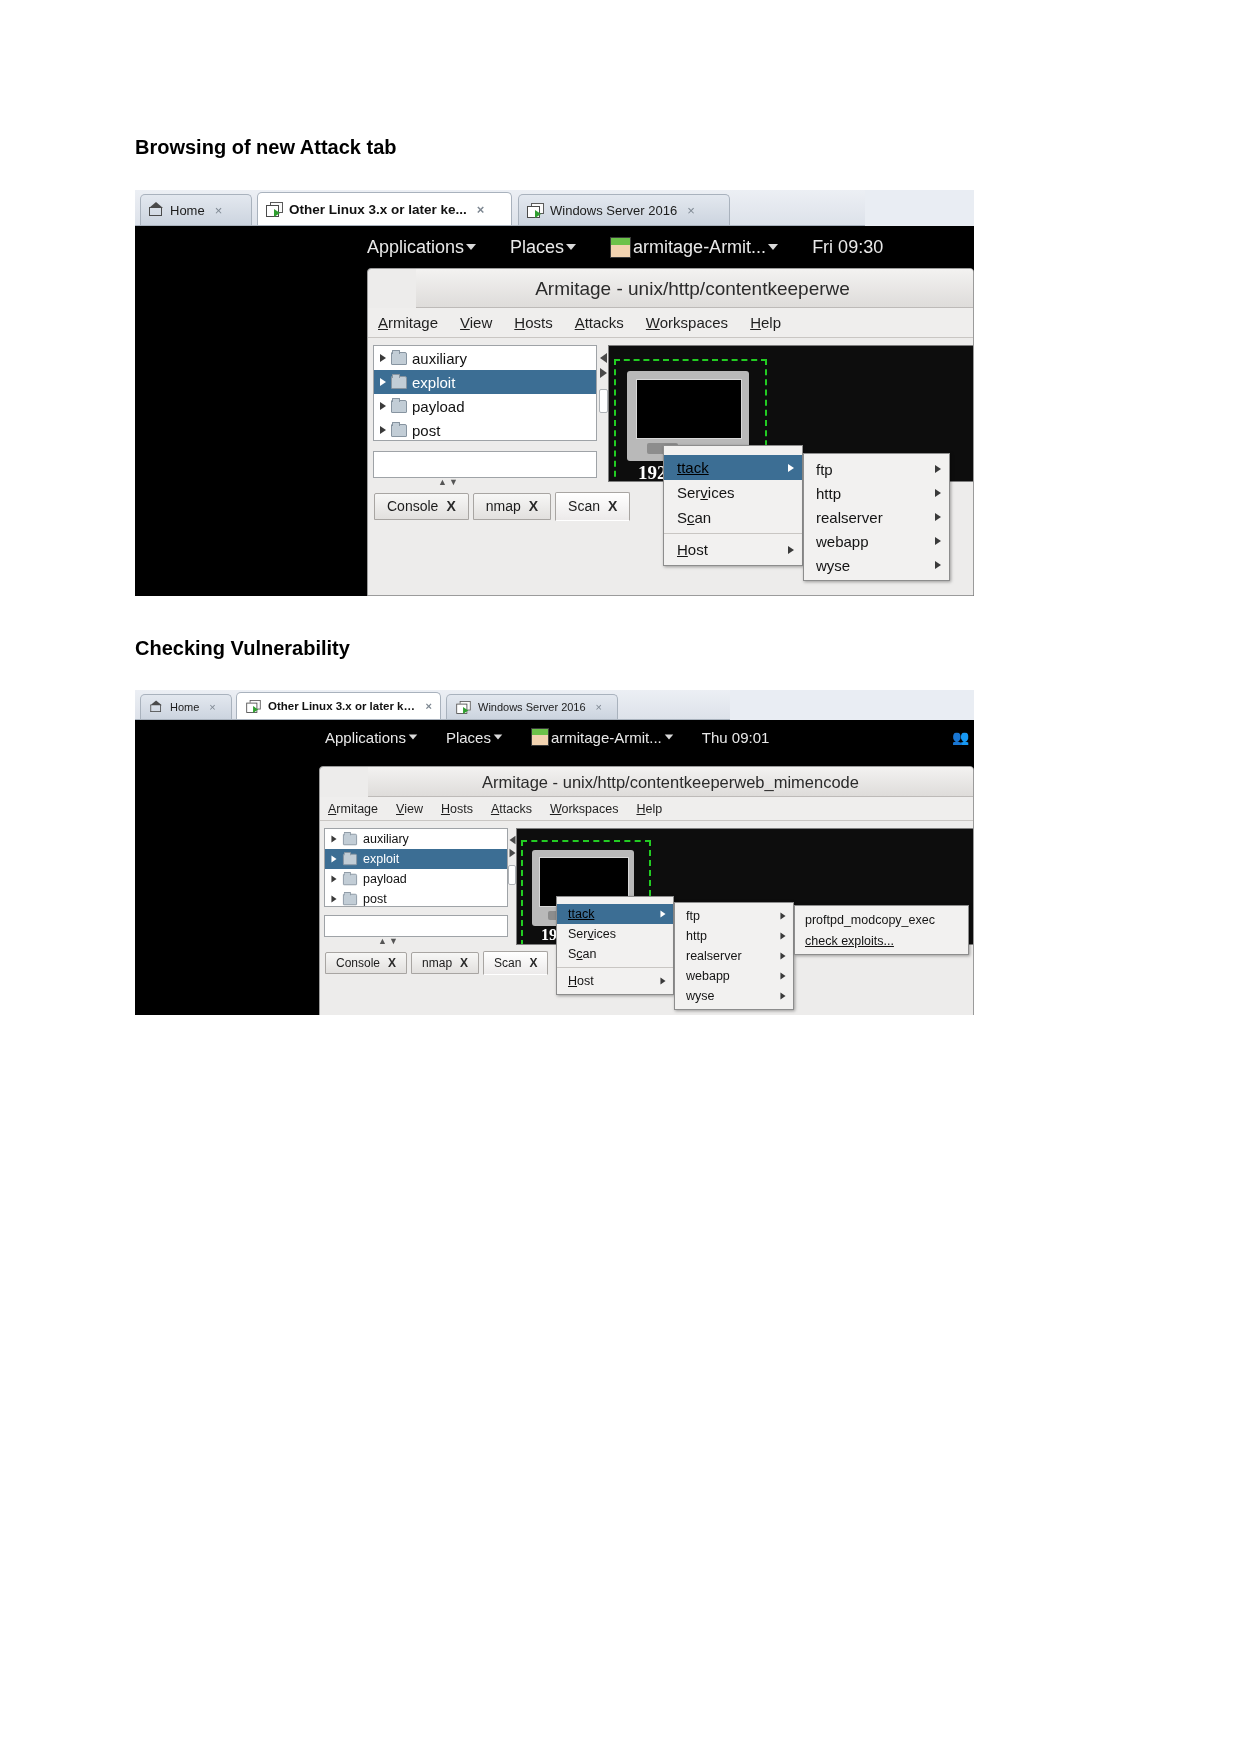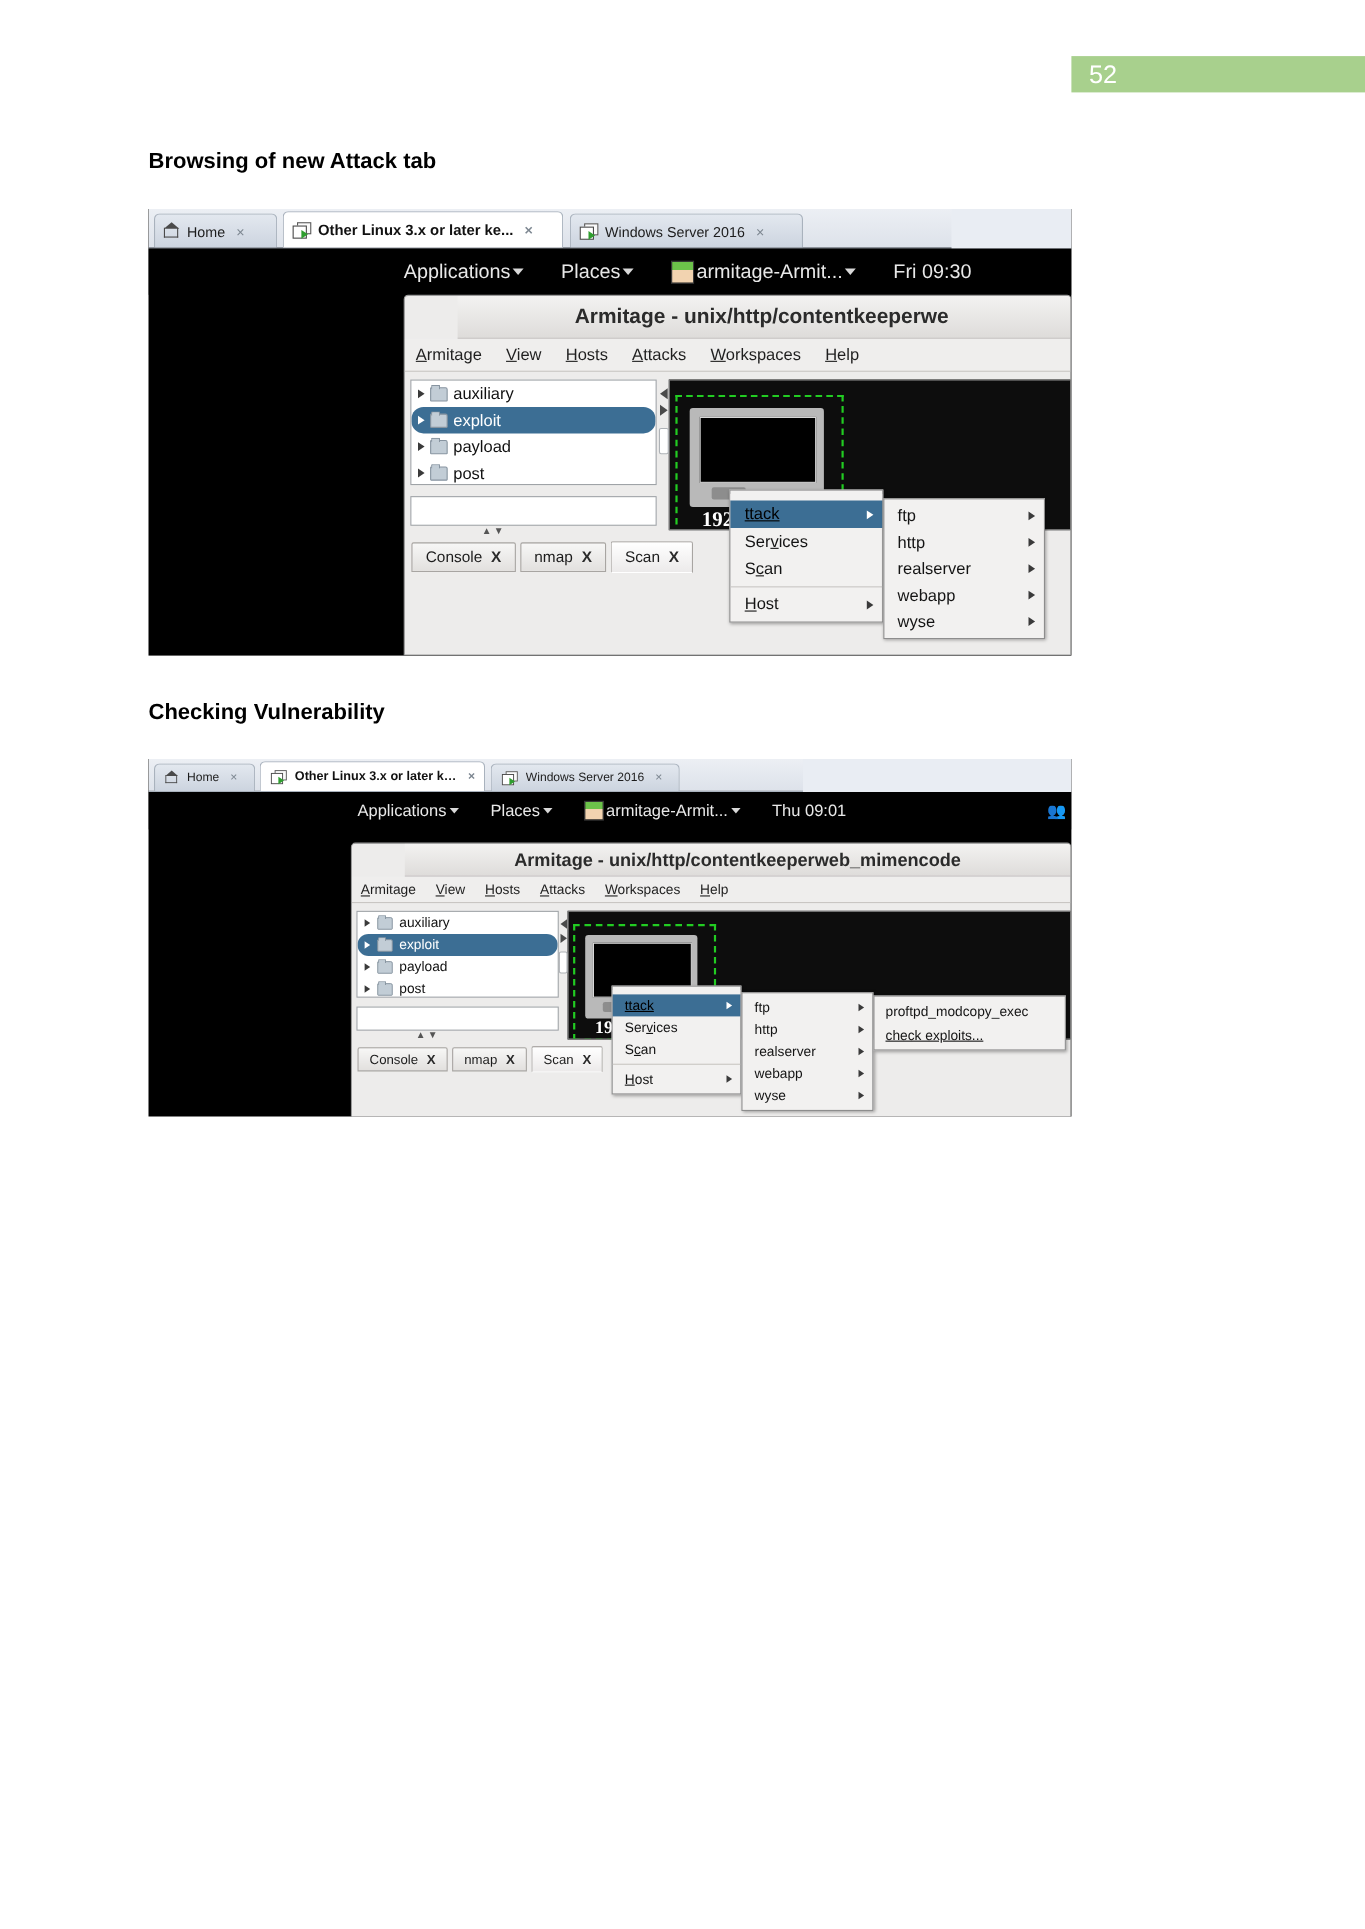--- a/index.html
+++ b/index.html
@@ -179,21 +179,21 @@
     background: #edeceb;
     border: 1px solid #9b9b9b;
     border-radius: 4px 4px 0 0;
     box-sizing: border-box;
     overflow: hidden;
   }
   .armitage-titlebar {
     background: linear-gradient(#f3f2f1, #dedcda);
     border-bottom: 1px solid #bdbab8;
     text-align: center;
-    font-weight: bold;
+    font-weight: normal;
     color: #2b2b2b;
     white-space: nowrap;
     overflow: hidden;
     box-sizing: border-box;
     margin-left: 48px;
   }
   .armitage-menubar {
     background: #efeeed;
     border-bottom: 1px solid #c9c6c3;
     display: flex;
@@ -212,21 +212,21 @@
     box-sizing: border-box;
     overflow: hidden;
   }
   .tree-row {
     display: flex; align-items: center; gap: 5px;
     box-sizing: border-box;
     padding-left: 6px;
     color: #111;
     white-space: nowrap;
   }
-  .tree-row.selected { background: #3c6e94; color: #ffffff; border-radius: 11px; }
+  .tree-row.selected { background: #3c6e94; color: #ffffff; }
   .tri-right {
     width: 0; height: 0;
     border-top: 4px solid transparent;
     border-bottom: 4px solid transparent;
     border-left: 6px solid #3a3a3a;
     flex: none;
   }
   .tree-row.selected .tri-right { border-left-color: #ffffff; }
   .folder-ico {
     width: 14px; height: 11px;
@@ -382,23 +382,20 @@
 
   .vm-right-fill {
     position: absolute;
     background: #e9edf3;
   }
 </style>
 </head>
 <body>
 
 <div class="page-header">
-  <div class="page-number-badge">
-    <span>52</span>
-  </div>
 </div>
 
 <div class="section-heading" id="heading-browsing">Browsing of new Attack tab</div>
 
 <div class="screenshot" id="shot-1">
 
   <div class="vm-tabstrip" style="height:36px; padding:0 0 0 2px;">
     <div class="vm-tab" style="height:31px; width:112px; margin-left:3px;">
       <span class="icon-home"></span>
       <span class="tab-label" style="font-size:13px;">Home</span>

